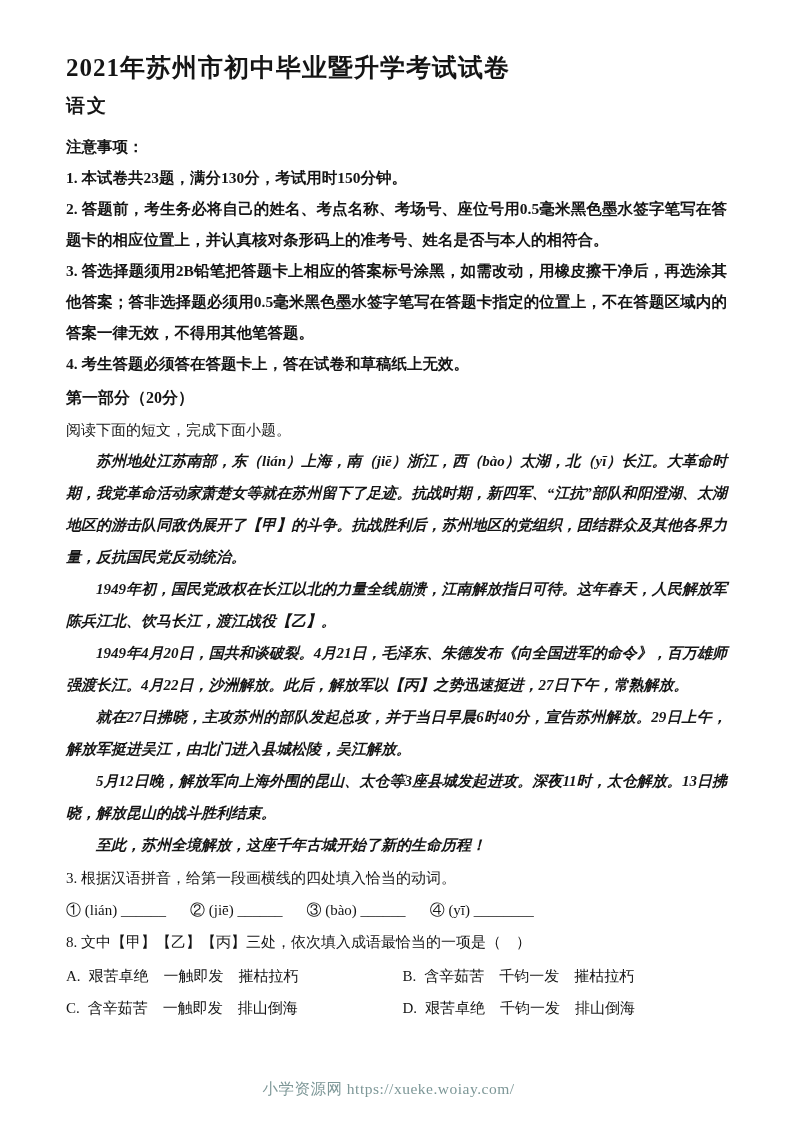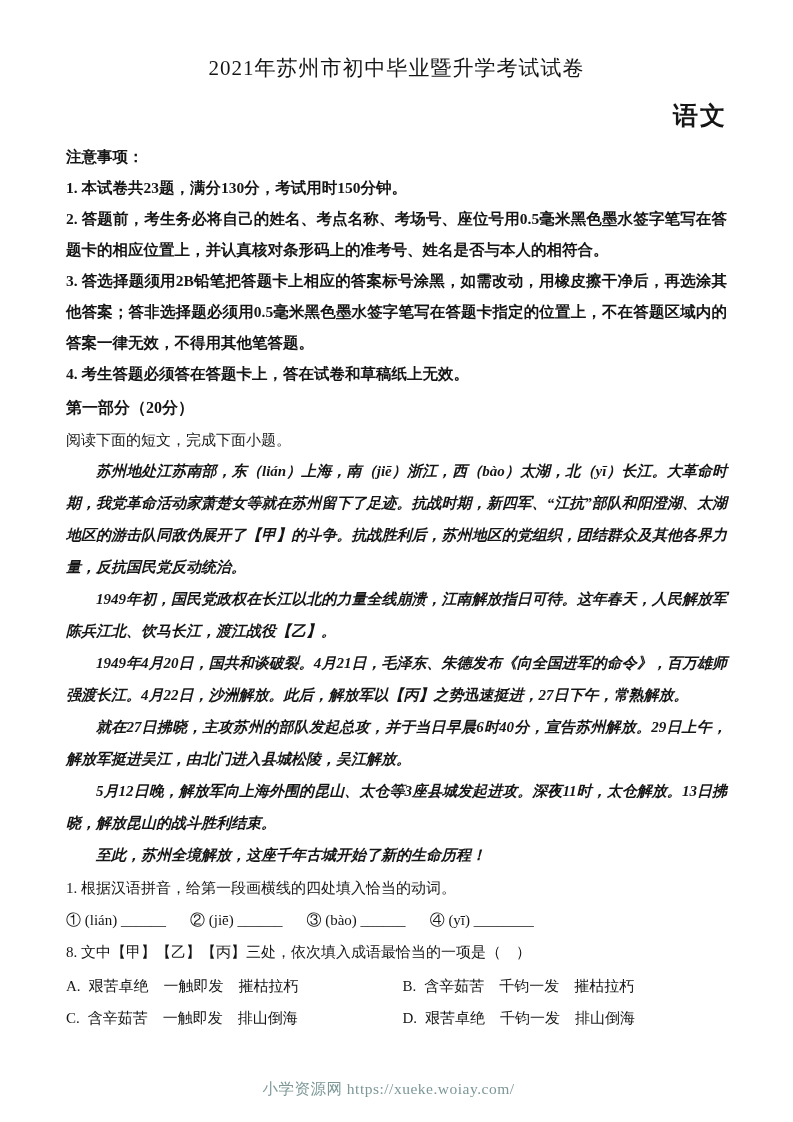--- a/index.html
+++ b/index.html
@@ -17,32 +17,32 @@
   }
   .page {
     box-sizing: border-box;
     width: 793px;
     height: 1122px;
     padding: 54px 66px 0 66px;
     display: flex;
     flex-direction: column;
   }
   .doc-title {
-    text-align: center;
-    font-size: 21px;
-    font-weight: normal;
+    text-align: left;
+    font-size: 25px;
+    font-weight: bold;
     letter-spacing: 1px;
     line-height: 28px;
   }
   .doc-subject {
-    text-align: right;
-    font-size: 25px;
+    text-align: left;
+    font-size: 19px;
     font-weight: bold;
     letter-spacing: 2px;
-    margin-top: 21px;
+    margin-top: 11px;
     line-height: 26px;
   }
   .notices {
     margin-top: 12px;
     font-weight: bold;
     font-size: 15.5px;
     line-height: 31px;
   }
   .notices p {
     margin: 0;
@@ -128,21 +128,21 @@
 
   <div class="passage">
     <p>苏州地处江苏南部，东（lián）上海，南（jiē）浙江，西（bào）太湖，北（yī）长江。大革命时期，我党革命活动家萧楚女等就在苏州留下了足迹。抗战时期，新四军、“江抗”部队和阳澄湖、太湖地区的游击队同敌伪展开了【甲】的斗争。抗战胜利后，苏州地区的党组织，团结群众及其他各界力量，反抗国民党反动统治。</p>
     <p>1949年初，国民党政权在长江以北的力量全线崩溃，江南解放指日可待。这年春天，人民解放军陈兵江北、饮马长江，渡江战役【乙】。</p>
     <p>1949年4月20日，国共和谈破裂。4月21日，毛泽东、朱德发布《向全国进军的命令》，百万雄师强渡长江。4月22日，沙洲解放。此后，解放军以【丙】之势迅速挺进，27日下午，常熟解放。</p>
     <p>就在27日拂晓，主攻苏州的部队发起总攻，并于当日早晨6时40分，宣告苏州解放。29日上午，解放军挺进吴江，由北门进入县城松陵，吴江解放。</p>
     <p>5月12日晚，解放军向上海外围的昆山、太仓等3座县城发起进攻。深夜11时，太仓解放。13日拂晓，解放昆山的战斗胜利结束。</p>
     <p>至此，苏州全境解放，这座千年古城开始了新的生命历程！</p>
   </div>
 
-  <p class="question">1. 根据汉语拼音，给第一段画横线的四处填入恰当的动词。</p>
+  <p class="question">3. 根据汉语拼音，给第一段画横线的四处填入恰当的动词。</p>
 
   <div class="blanks-row">
     <span>① (lián) ______</span>
     <span>② (jiē) ______</span>
     <span>③ (bào) ______</span>
     <span>④ (yī) ________</span>
   </div>
 
   <p class="question">8. 文中【甲】【乙】【丙】三处，依次填入成语最恰当的一项是（　）</p>
 

